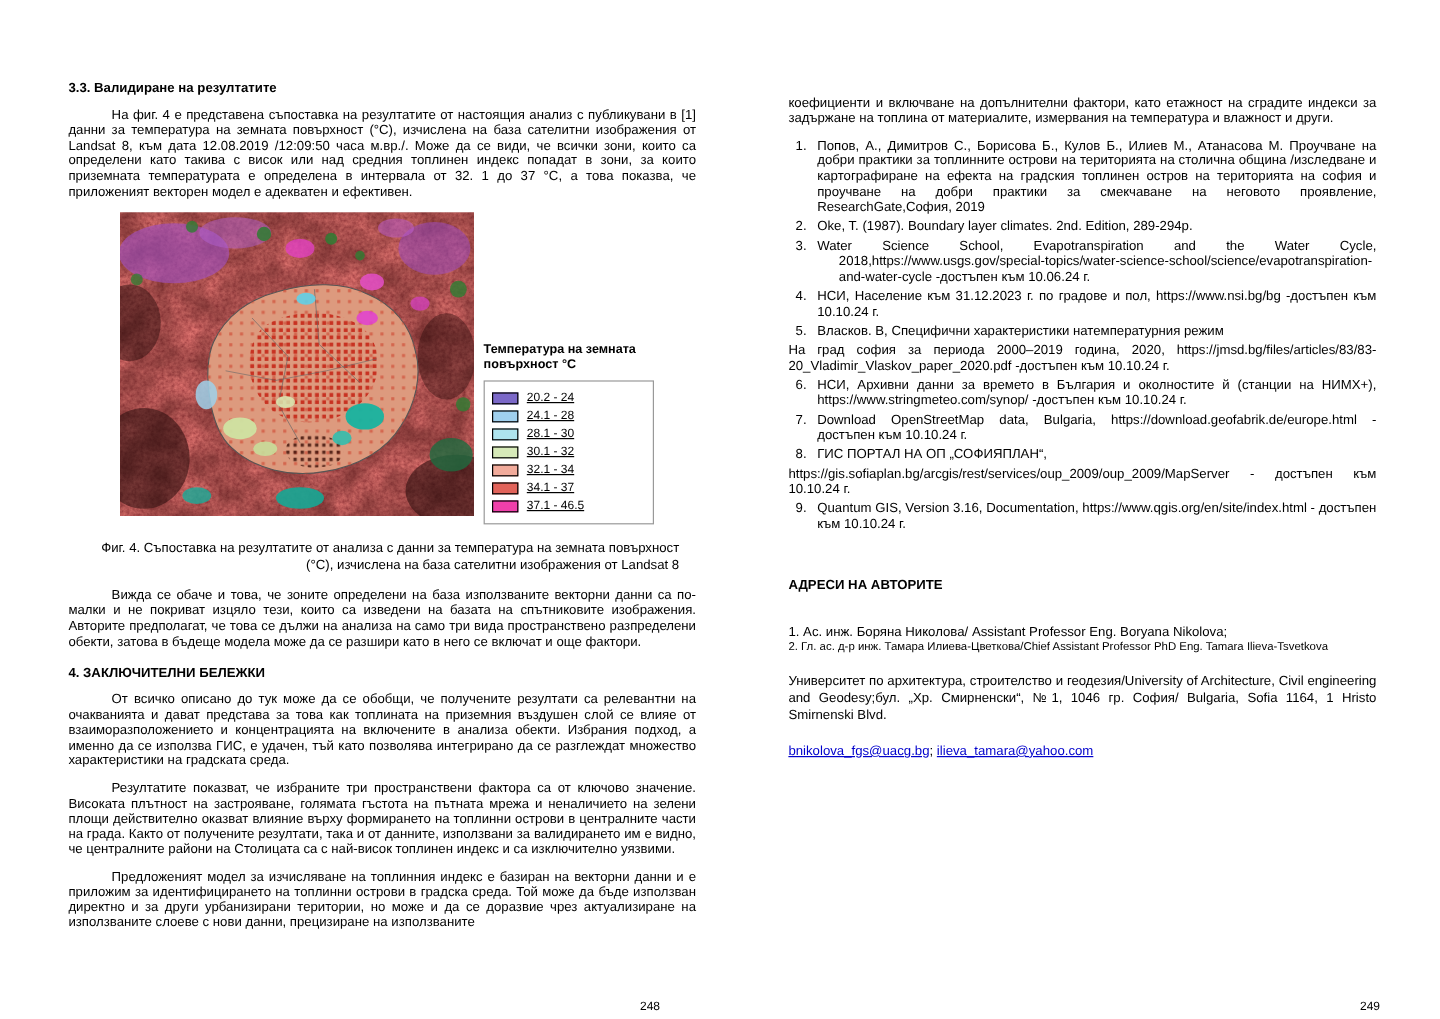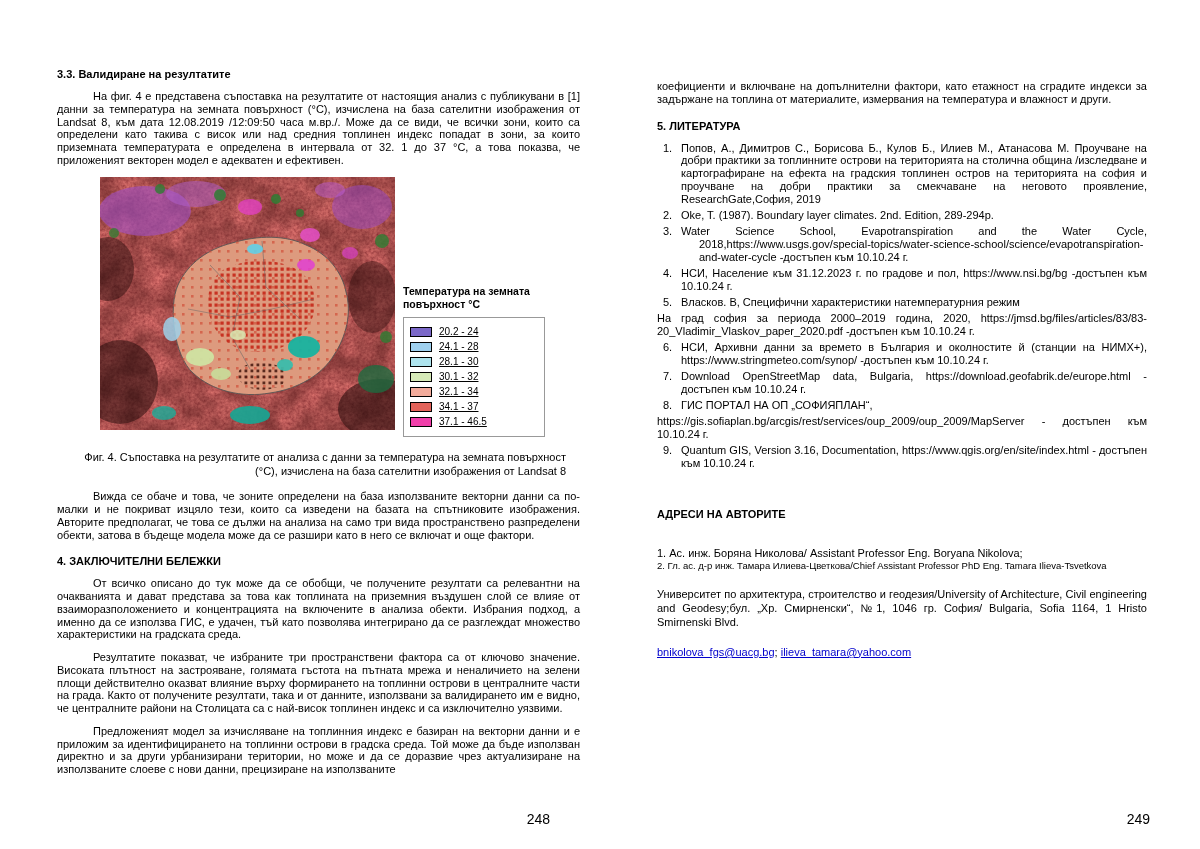--- a/index.html
+++ b/index.html
@@ -38,21 +38,21 @@
   .ref-text.hang2 { padding-left:18px; text-indent:-18px; }
   .ref-cont { line-height:1.18; margin-bottom:3px; text-align:justify; }
 
   .addresses-heading { font-weight:bold; margin:38px 0 26px 0; }
   .author-line1 { line-height:1.3; }
   .author-line2 { font-size:9.5px; line-height:1.35; margin-bottom:14px; }
   .affiliation { text-align:justify; line-height:1.3; margin-bottom:15px; }
   .emails { line-height:1.3; }
   .email { color:#0000cc; }
 
-  .pagenum { position:absolute; bottom:62px; right:50px; font-size:14px; }
+  .pagenum { position:absolute; bottom:44px; right:50px; font-size:10px; }
 </style>
 </head>
 <body>
 
 <div class="spread">
 
   <div class="page page-left">
 
     <div class="sec-heading first">3.3. Валидиране на резултатите</div>
 
@@ -184,34 +184,33 @@
     <p class="para indent">Резултатите показват, че избраните три пространствени фактора са от ключово значение. Високата плътност на застрояване, голямата гъстота на пътната мрежа и неналичието на зелени площи действително оказват влияние върху формирането на топлинни острови в централните части на града. Както от получените резултати, така и от данните, използвани за валидирането им е видно, че централните райони на Столицата са с най-висок топлинен индекс и са изключително уязвими.</p>
     <p class="para indent">Предложеният модел за изчисляване на топлинния индекс е базиран на векторни данни и е приложим за идентифицирането на топлинни острови в градска среда. Той може да бъде използван директно и за други урбанизирани територии, но може и да се доразвие чрез актуализиране на използваните слоеве с нови данни, прецизиране на използваните</p>
 
     <div class="pagenum">248</div>
   </div>
 
   <div class="page page-right">
 
     <p class="para">коефициенти и включване на допълнителни фактори, като етажност на сградите индекси за задържане на топлина от материалите, измервания на температура и влажност и други.</p>
 
-    <div class="sec-heading">5. ЛИТЕРАТУРА</div>
 
     <div>
       <div class="ref">
         <span class="ref-num">1.</span>
         <span class="ref-text">Попов, А., Димитров С., Борисова Б., Кулов Б., Илиев М., Атанасова М. Проучване на добри практики за топлинните острови на територията на столична община /изследване и картографиране на ефекта на градския топлинен остров на територията на софия и проучване на добри практики за смекчаване на неговото проявление, ResearchGate,София, 2019</span>
       </div>
       <div class="ref">
         <span class="ref-num">2.</span>
         <span class="ref-text">Oke, T. (1987). Boundary layer climates. 2nd. Edition, 289-294p.</span>
       </div>
       <div class="ref">
         <span class="ref-num">3.</span>
-        <span class="ref-text hang2">Water Science School, Evapotranspiration and the Water Cycle, 2018,https://www.usgs.gov/special-topics/water-science-school/science/evapotranspiration-and-water-cycle -достъпен към 10.10.24 г.</span>
+        <span class="ref-text hang2">Water Science School, Evapotranspiration and the Water Cycle, 2018,https://www.usgs.gov/special-topics/water-science-school/science/evapotranspiration-and-water-cycle -достъпен към 10.06.24 г.</span>
       </div>
       <div class="ref">
         <span class="ref-num">4.</span>
         <span class="ref-text">НСИ, Население към 31.12.2023 г. по градове и пол, https://www.nsi.bg/bg -достъпен към 10.10.24 г.</span>
       </div>
       <div class="ref">
         <span class="ref-num">5.</span>
         <span class="ref-text">Власков. В,  Специфични характеристики натемпературния режим</span>
       </div>
       <div class="ref-cont">На град софия за периода 2000–2019 година, 2020, https://jmsd.bg/files/articles/83/83-20_Vladimir_Vlaskov_paper_2020.pdf -достъпен към 10.10.24 г.</div>

